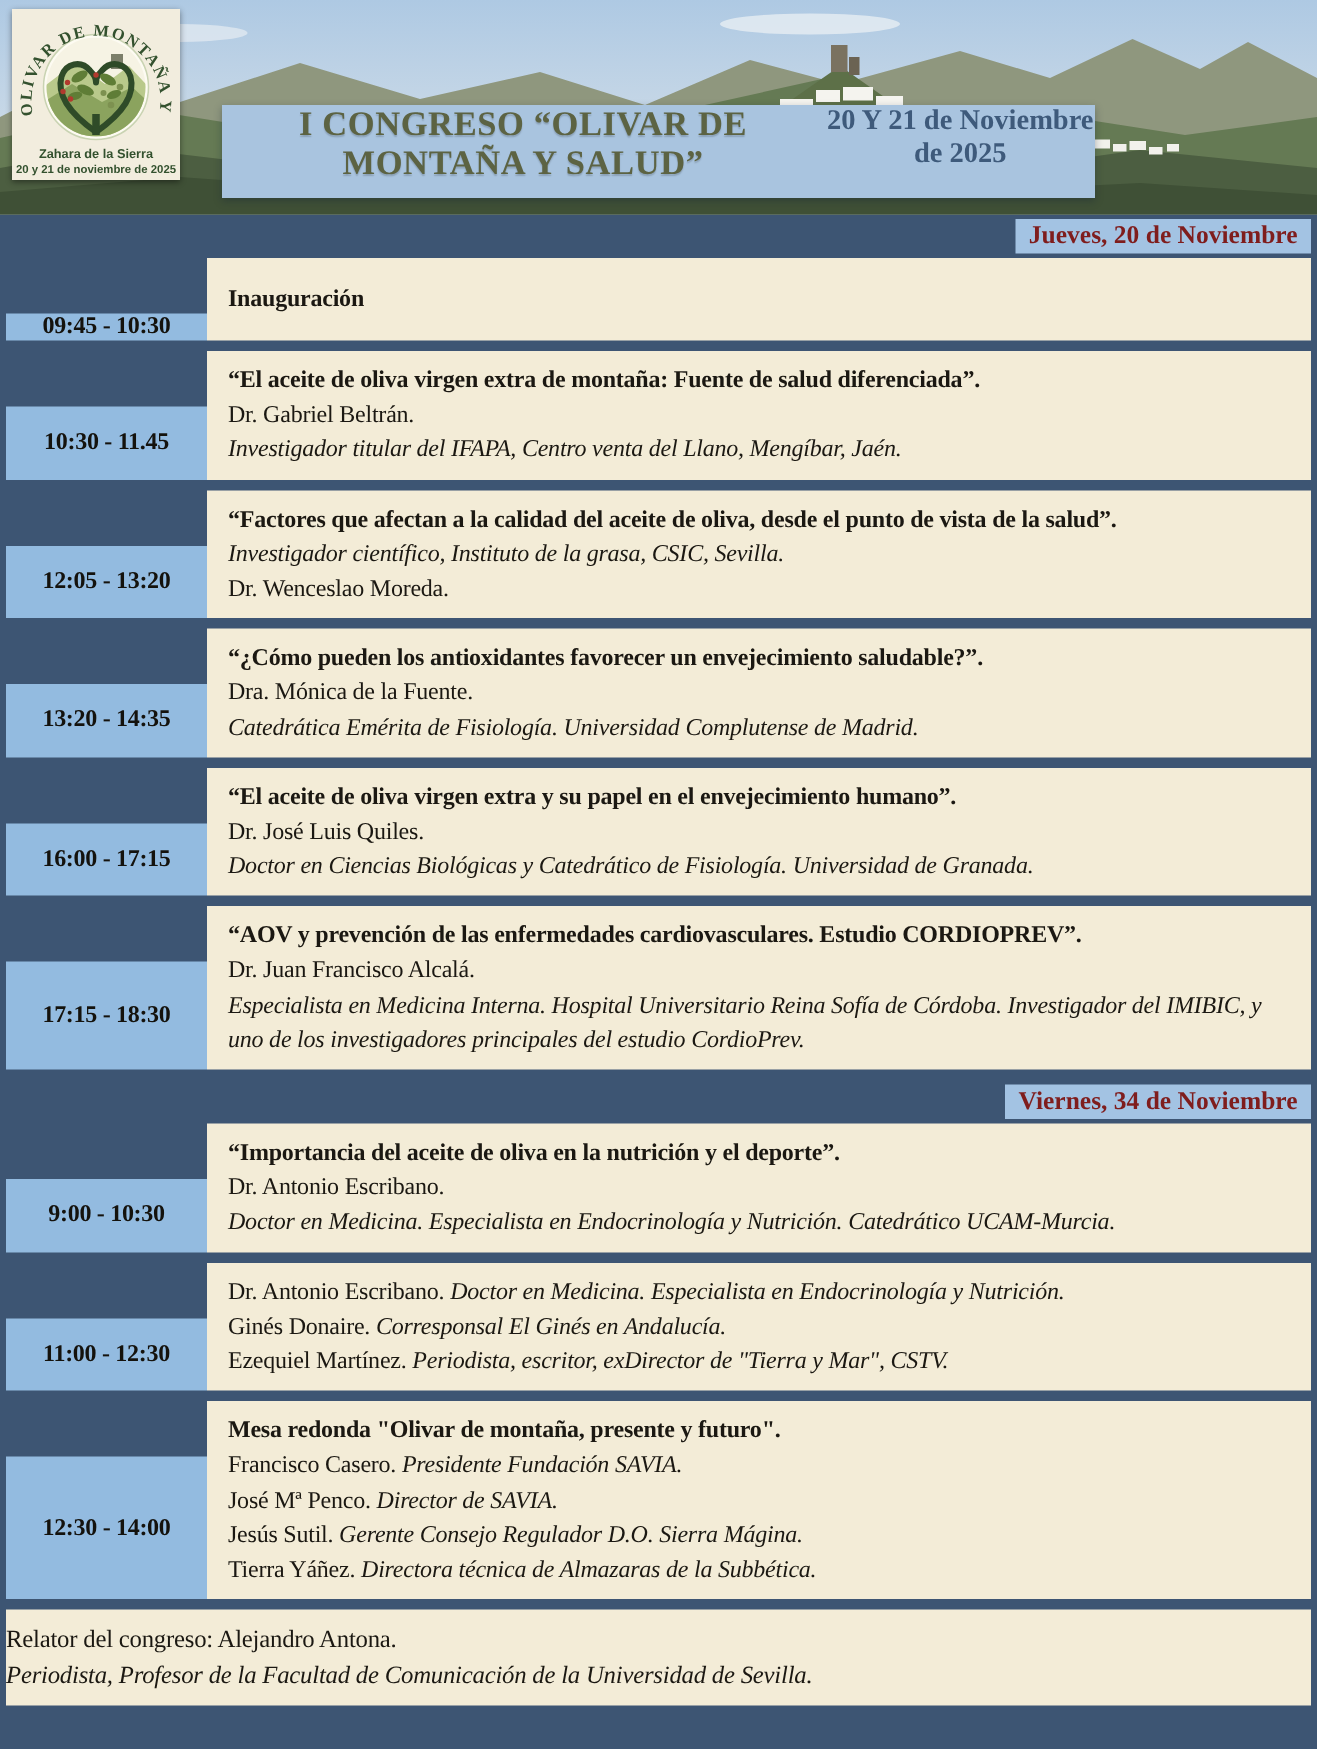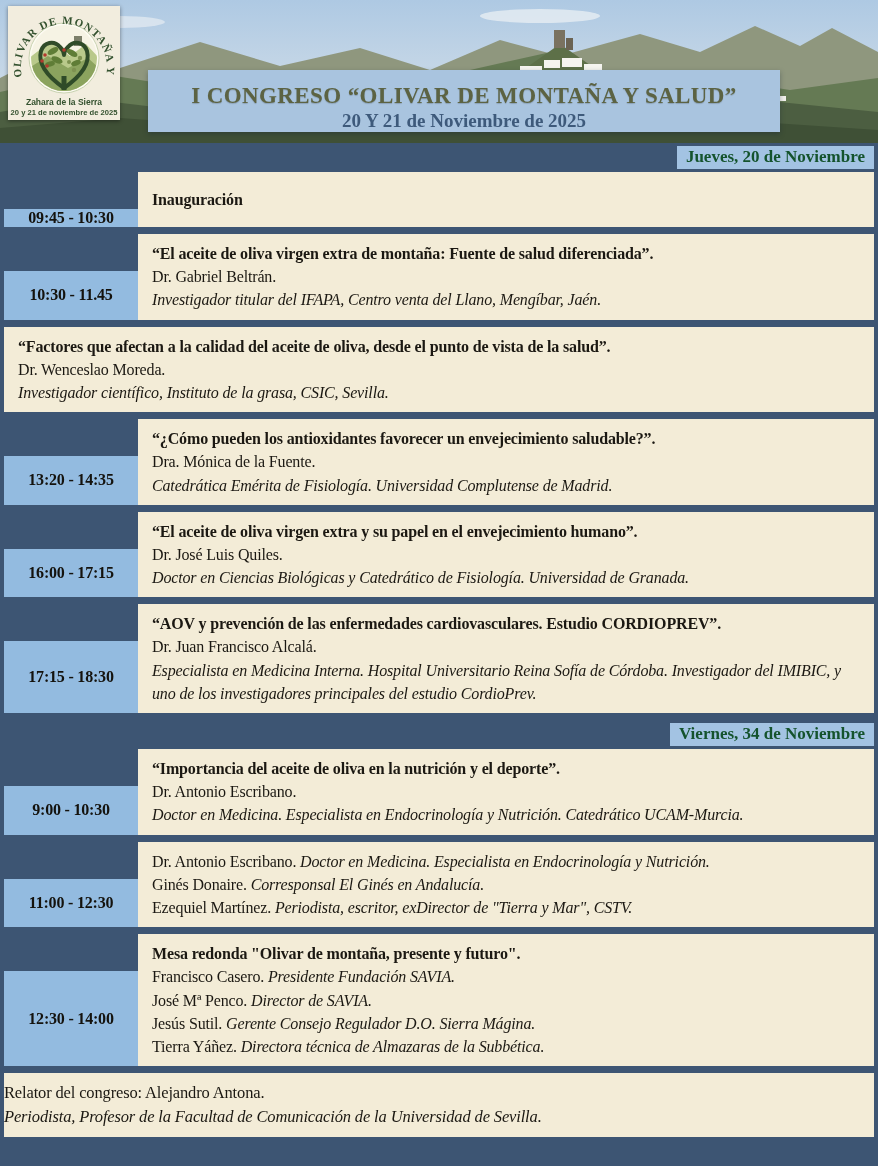--- a/index.html
+++ b/index.html
@@ -13,32 +13,32 @@
     font-family:"Liberation Serif","DejaVu Serif",serif; color:var(--ink);
   }
   
   .header{position:relative;height:143px;overflow:hidden;}
   .header svg.photo{position:absolute;inset:0;width:100%;height:100%;display:block;}
   .logo-box{
     position:absolute;left:8px;top:6px;width:112px;height:114px;
     background:#f2edde;box-shadow:0 1px 4px rgba(0,0,0,.45);
   }
   .banner{
-    position:absolute;left:148px;top:70px;width:632px;height:62px;
-    background:var(--banner);display:flex;flex-direction:column;
+    position:absolute;left:148px;top:70px;width:582px;height:62px;
+    background:var(--banner);display:flex;flex-direction:row;
     justify-content:flex-end;text-align:center;gap:1px;
     box-shadow:0 2px 5px rgba(20,35,55,.35);
   }
   .banner-title{font-size:23px;font-weight:bold;color:var(--olive);letter-spacing:.4px;
     text-shadow:0 1px 1px rgba(0,0,0,.18);}
   .banner-sub{font-size:19px;font-weight:bold;color:var(--slate);}
   
   .day-bar{height:29px;display:flex;justify-content:flex-end;align-items:center;padding:0 4px;}
   .day-badge{
-    background:var(--badge);color:#14532d;font-weight:bold;font-size:17px;
+    background:var(--badge);color:#7f1d1d;font-weight:bold;font-size:17px;
     padding:1px 9px 2px;line-height:1.2;
   }
   .row{display:flex;margin:0 4px 7px;min-height:46px;}
   .time-cell{
     width:134px;flex:0 0 134px;background:var(--blue);
     display:flex;align-items:center;justify-content:center;
     font-weight:bold;font-size:16px;color:#14120d;letter-spacing:-.2px;margin-top:37px;
   }
   .content-cell{
     flex:1;background:var(--cream);padding:8px 14px;
@@ -162,24 +162,25 @@
     </div>
     <div class="row">
       <div class="time-cell">10:30 - 11.45</div>
       <div class="content-cell">
         <div class="line"><span class="st-b">“El aceite de oliva virgen extra de montaña: Fuente de salud diferenciada”.</span></div>
         <div class="line"><span class="st-r">Dr. Gabriel Beltrán.</span></div>
         <div class="line"><span class="st-i">Investigador titular del IFAPA, Centro venta del Llano, Mengíbar, Jaén.</span></div>
       </div>
     </div>
     <div class="row">
+      <div class="time-cell">12:05 - 13:20</div>
       <div class="content-cell">
         <div class="line"><span class="st-b">“Factores que afectan a la calidad del aceite de oliva, desde el punto de vista de la salud”.</span></div>
+        <div class="line"><span class="st-i">Investigador científico, Instituto de la grasa, CSIC, Sevilla.</span></div>
         <div class="line"><span class="st-r">Dr. Wenceslao Moreda.</span></div>
-        <div class="line"><span class="st-i">Investigador científico, Instituto de la grasa, CSIC, Sevilla.</span></div>
       </div>
     </div>
     <div class="row">
       <div class="time-cell">13:20 - 14:35</div>
       <div class="content-cell">
         <div class="line"><span class="st-b">“¿Cómo pueden los antioxidantes favorecer un envejecimiento saludable?”.</span></div>
         <div class="line"><span class="st-r">Dra. Mónica de la Fuente.</span></div>
         <div class="line"><span class="st-i">Catedrática Emérita de Fisiología. Universidad Complutense de Madrid.</span></div>
       </div>
     </div>

